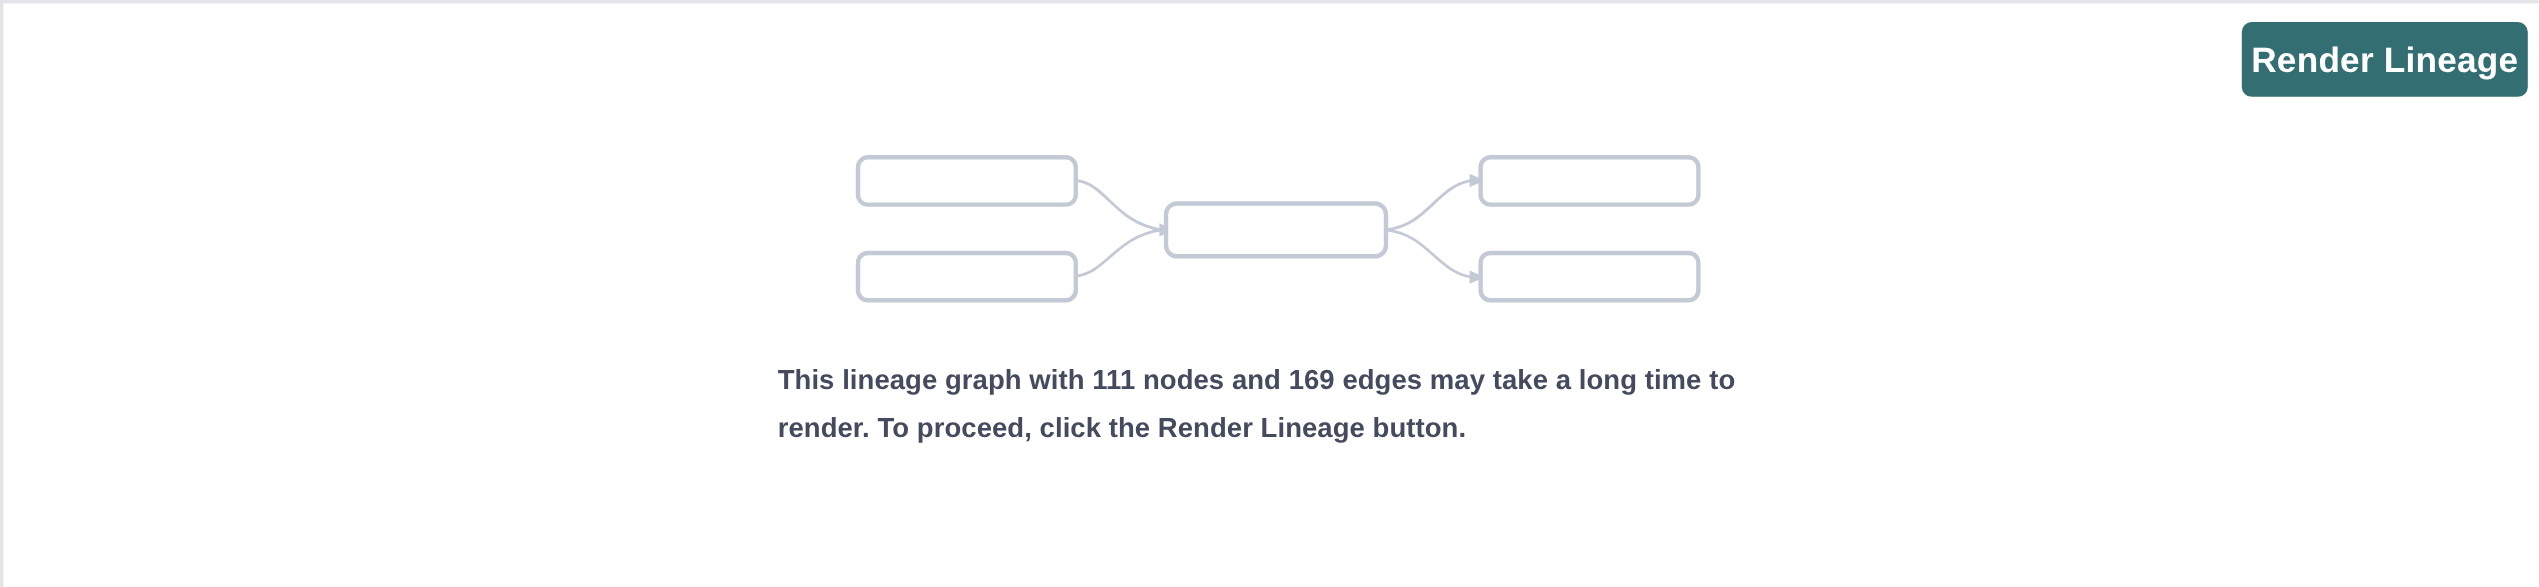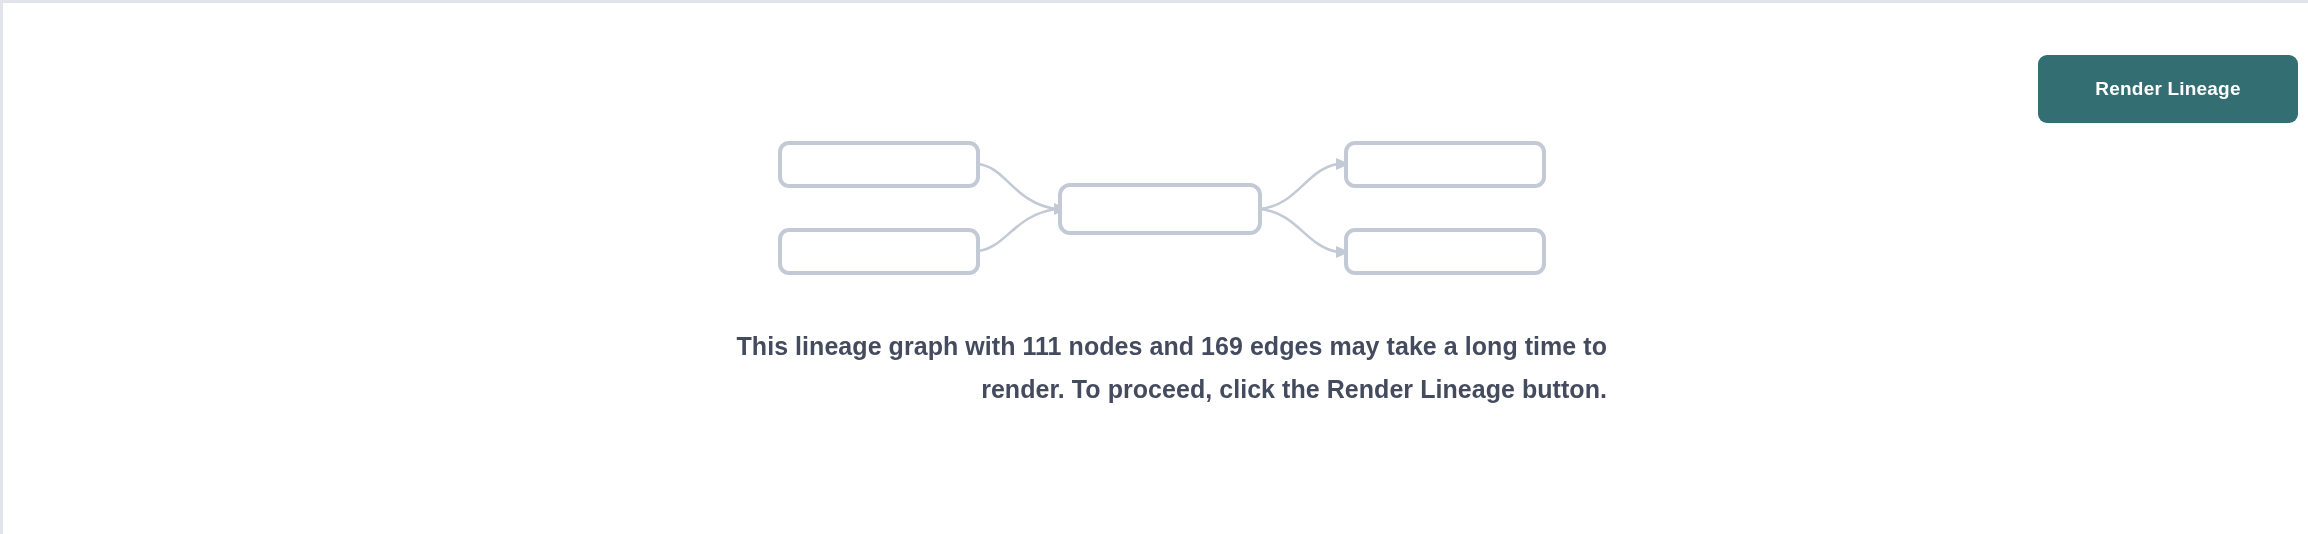--- a/index.html
+++ b/index.html
@@ -26,28 +26,27 @@
     position: absolute;
     left: 2035px;
     top: 17px;
     width: 260px;
     height: 68px;
     background: #336e72;
     color: #ffffff;
     border: none;
     border-radius: 9px;
     font-family: "Liberation Sans", sans-serif;
-    font-size: 19px;
+    font-size: 32px;
     font-weight: bold;
     letter-spacing: 0.2px;
     cursor: pointer;
     display: flex;
     align-items: center;
     justify-content: center;
-    margin-top: 35px;
   }
 
   
   .graph-wrap {
     position: absolute;
     left: 0;
     top: 0;
     width: 2308px;
     height: 534px;
     pointer-events: none;
@@ -76,21 +75,21 @@
   .edge-head {
     fill: #c3cad5;
   }
 
   
   .message {
     position: absolute;
     left: 704px;
     top: 322px;
     width: 900px;
-    text-align: right;
+    text-align: left;
     color: #454b5e;
     font-family: "Liberation Sans", sans-serif;
     font-size: 25px;
     font-weight: bold;
     line-height: 43px;
     letter-spacing: 0.05px;
   }
 </style>
 </head>
 <body>

